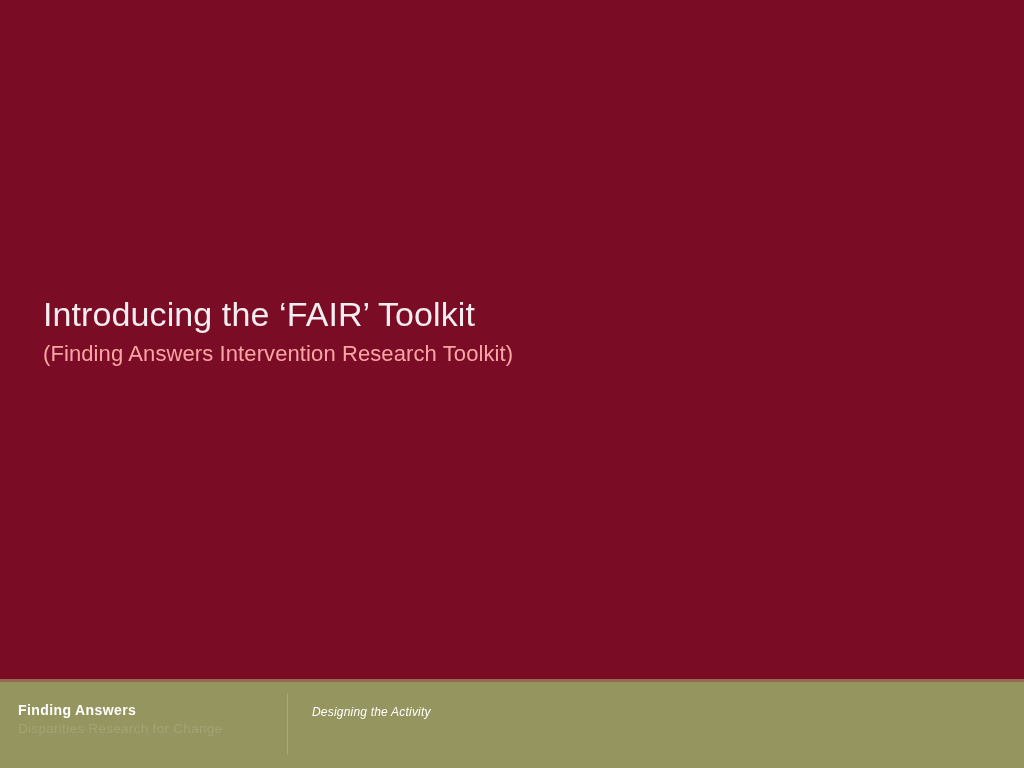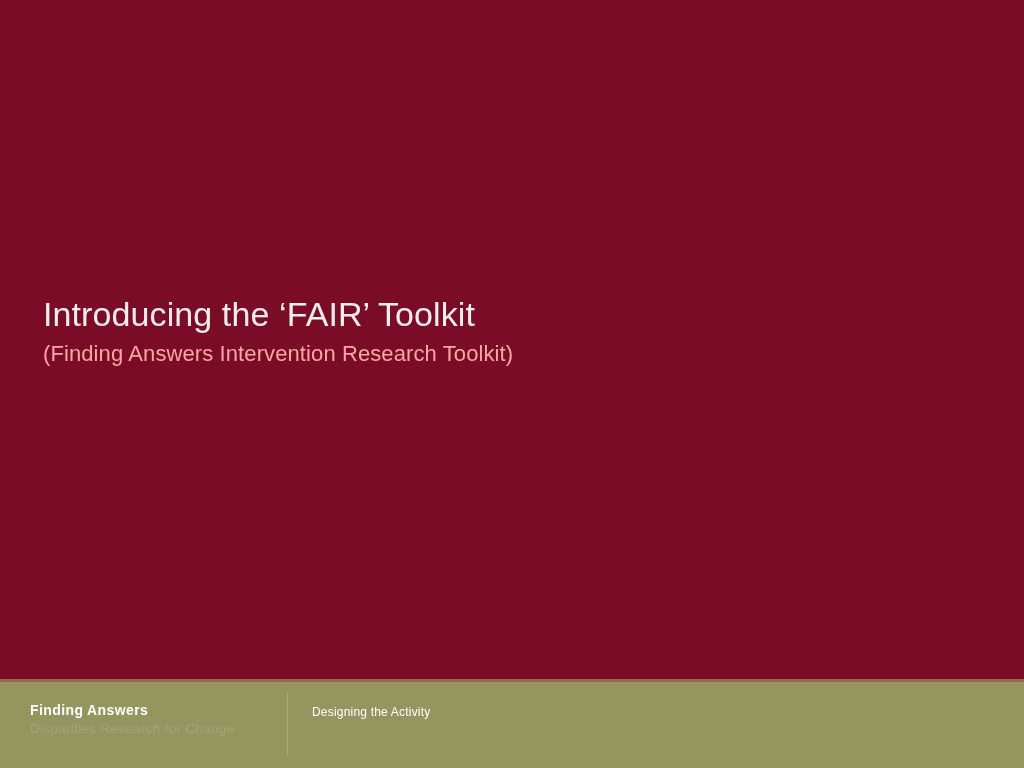--- a/index.html
+++ b/index.html
@@ -66,21 +66,21 @@
     position: absolute;
     left: 0;
     top: 682px;
     width: 1024px;
     height: 86px;
     background: #95955f;
   }
 
   #footer-logo {
     position: absolute;
-    left: 30px;
+    left: 18px;
     top: 20px;
     width: 230px;
   }
 
   #logo-name {
     font-family: "Liberation Sans", sans-serif;
     font-size: 14px;
     font-weight: bold;
     color: #ffffff;
     letter-spacing: 0.4px;
@@ -113,20 +113,21 @@
     position: absolute;
     left: 312px;
     top: 22px;
     font-family: "Liberation Sans", sans-serif;
     font-size: 12px;
     font-weight: 400;
     color: #ffffff;
     letter-spacing: 0.2px;
     line-height: 16px;
     white-space: nowrap;
+    font-style: italic;
   }
 </style>
 </head>
 <body>
 
 <div id="slide">
 
   <div id="title-block">
     <div id="slide-title">Introducing the ‘FAIR’ Toolkit</div>
     <div id="slide-subtitle">(Finding Answers Intervention Research Toolkit)</div>

